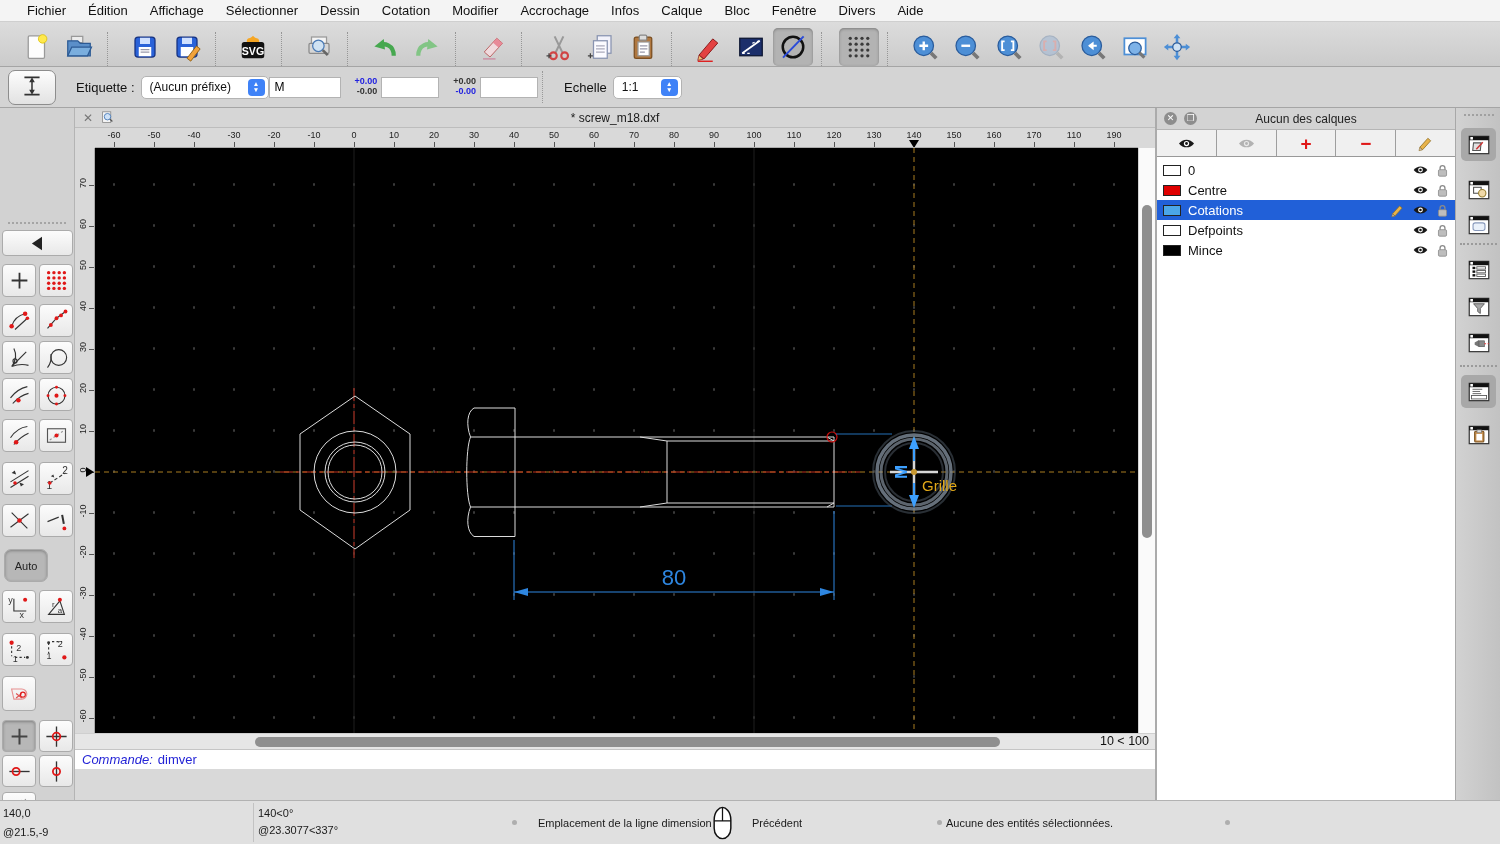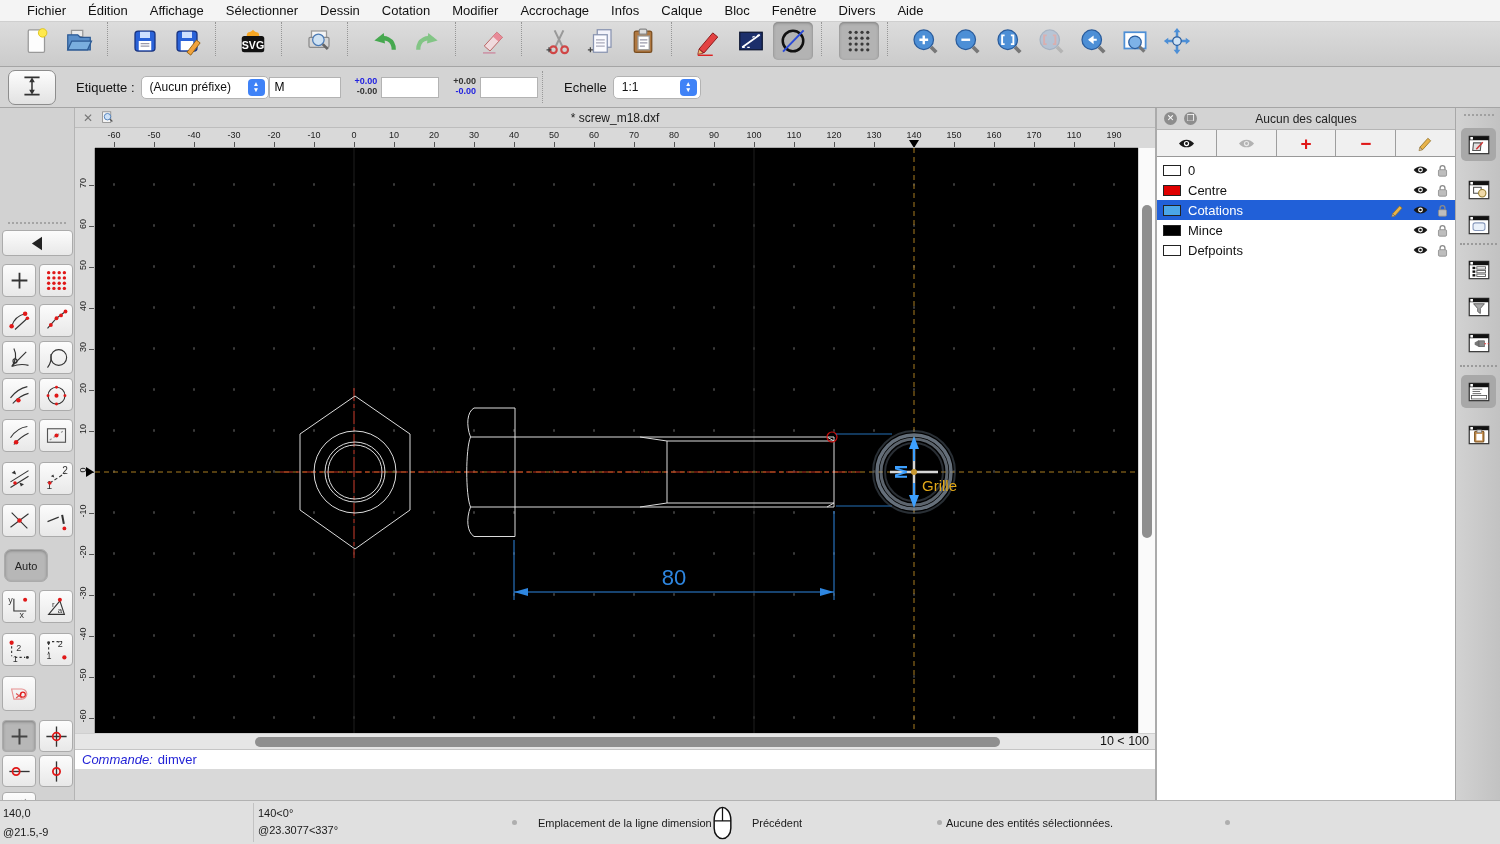--- a/index.html
+++ b/index.html
@@ -1,21 +1,21 @@
 <!DOCTYPE html>
 <html><head>
 <meta charset="utf-8">
 <style>
 *{box-sizing:border-box;margin:0;padding:0}
 body{width:1500px;height:844px;font-family:"Liberation Sans",sans-serif;font-size:13px;color:#111;background:#e8e8e8;overflow:hidden}
 
 .menubar{height:22px;background:#f4f4f4;border-bottom:1px solid #cfcfcf;display:flex;align-items:center;padding-left:16px}
 .menubar span{padding:0 11px;font-size:13px;white-space:nowrap}
 
-.toolbar{height:45px;background:linear-gradient(#dcdcdc,#cbcbcb);border-bottom:1px solid #a5a5a5;display:flex;align-items:flex-start;padding-left:16px}
+.toolbar{height:45px;background:linear-gradient(#dcdcdc,#cbcbcb);border-bottom:1px solid #a5a5a5;display:flex;align-items:flex-end;padding-left:16px}
 .tbtn{width:40px;height:38px;display:flex;align-items:center;justify-content:center;border-radius:5px;margin:0 1px;flex:none}
 .tbtn.pressed{background:#b3b3b3;box-shadow:inset 0 1px 3px rgba(0,0,0,.3)}
 .tbtn.disabled{opacity:.5}
 .tbtn svg{width:30px;height:30px}
 .tsep{width:10px;height:34px;border-left:1px dotted #969696;margin:0 7px;flex:none}
 
 .optbar{height:41px;background:#d4d4d4;border-bottom:1px solid #a5a5a5;display:flex;align-items:center;padding-left:8px}
 .opt-tool{width:48px;height:35px;border:1px solid #8d8d8d;border-radius:7px;background:linear-gradient(#fdfdfd,#e2e2e2);display:flex;align-items:center;justify-content:center;margin-right:14px}
 .opt-tool svg{width:26px;height:26px}
 .opt-sep{width:12px;height:32px;border-left:1px dotted #999;margin:0 4px}
@@ -366,21 +366,21 @@
       <div class="dark">-0.00</div>
     </div>
   <input class="tinput" style="width: 58px;" value="">
   <div class="tol">
       <div class="dark">+0.00</div>
       <div class="blue">-0.00</div>
     </div>
   <input class="tinput" style="width: 58px;" value="">
   <div class="opt-sep"></div>
   <span class="optlabel">Echelle</span>
-  <div class="select" style="width:88px">
+  <div class="select" style="width:69px">
     <span style="flex:1">1:1</span>
     <span class="stepper">
         <span>▲</span>
         <span>▼</span>
       </span>
   </div>
 </div>
 
 <div class="main">
 
@@ -897,39 +897,39 @@
             </svg>
           </span>
           <span class="lrow-ic">
             <svg viewBox="0 0 16 16" width="13" height="13">
               <rect x="3" y="7" width="10" height="8" rx="1.5" fill="#bdbdbd" stroke="#8a8a8a"></rect>
               <path d="M5 7V5a3 3 0 0 1 6 0v2" fill="none" stroke="#8a8a8a" stroke-width="1.6"></path>
             </svg>
           </span>
         </div>
         <div class="layer-row">
-          <div class="swatch" style="background: rgb(0, 0, 0);"></div>
-          <span class="layer-name">Mince</span>
+          <div class="swatch" style="background: rgb(255, 255, 255);"></div>
+          <span class="layer-name">Defpoints</span>
           <span class="lrow-ic">
             <svg viewBox="0 0 20 16" width="17" height="14">
               <path d="M2 8C6 2.5 14 2.5 18 8C14 13.5 6 13.5 2 8z" fill="#181818"></path>
               <circle cx="10" cy="8" r="2.8" fill="#fff"></circle>
               <circle cx="10" cy="8" r="1.5" fill="#181818"></circle>
             </svg>
           </span>
           <span class="lrow-ic">
             <svg viewBox="0 0 16 16" width="13" height="13">
               <rect x="3" y="7" width="10" height="8" rx="1.5" fill="#bdbdbd" stroke="#8a8a8a"></rect>
               <path d="M5 7V5a3 3 0 0 1 6 0v2" fill="none" stroke="#8a8a8a" stroke-width="1.6"></path>
             </svg>
           </span>
         </div>
         <div class="layer-row">
-          <div class="swatch" style="background: rgb(255, 255, 255);"></div>
-          <span class="layer-name">Defpoints</span>
+          <div class="swatch" style="background: rgb(0, 0, 0);"></div>
+          <span class="layer-name">Mince</span>
           <span class="lrow-ic">
             <svg viewBox="0 0 20 16" width="17" height="14">
               <path d="M2 8C6 2.5 14 2.5 18 8C14 13.5 6 13.5 2 8z" fill="#181818"></path>
               <circle cx="10" cy="8" r="2.8" fill="#fff"></circle>
               <circle cx="10" cy="8" r="1.5" fill="#181818"></circle>
             </svg>
           </span>
           <span class="lrow-ic">
             <svg viewBox="0 0 16 16" width="13" height="13">
               <rect x="3" y="7" width="10" height="8" rx="1.5" fill="#bdbdbd" stroke="#8a8a8a"></rect>

